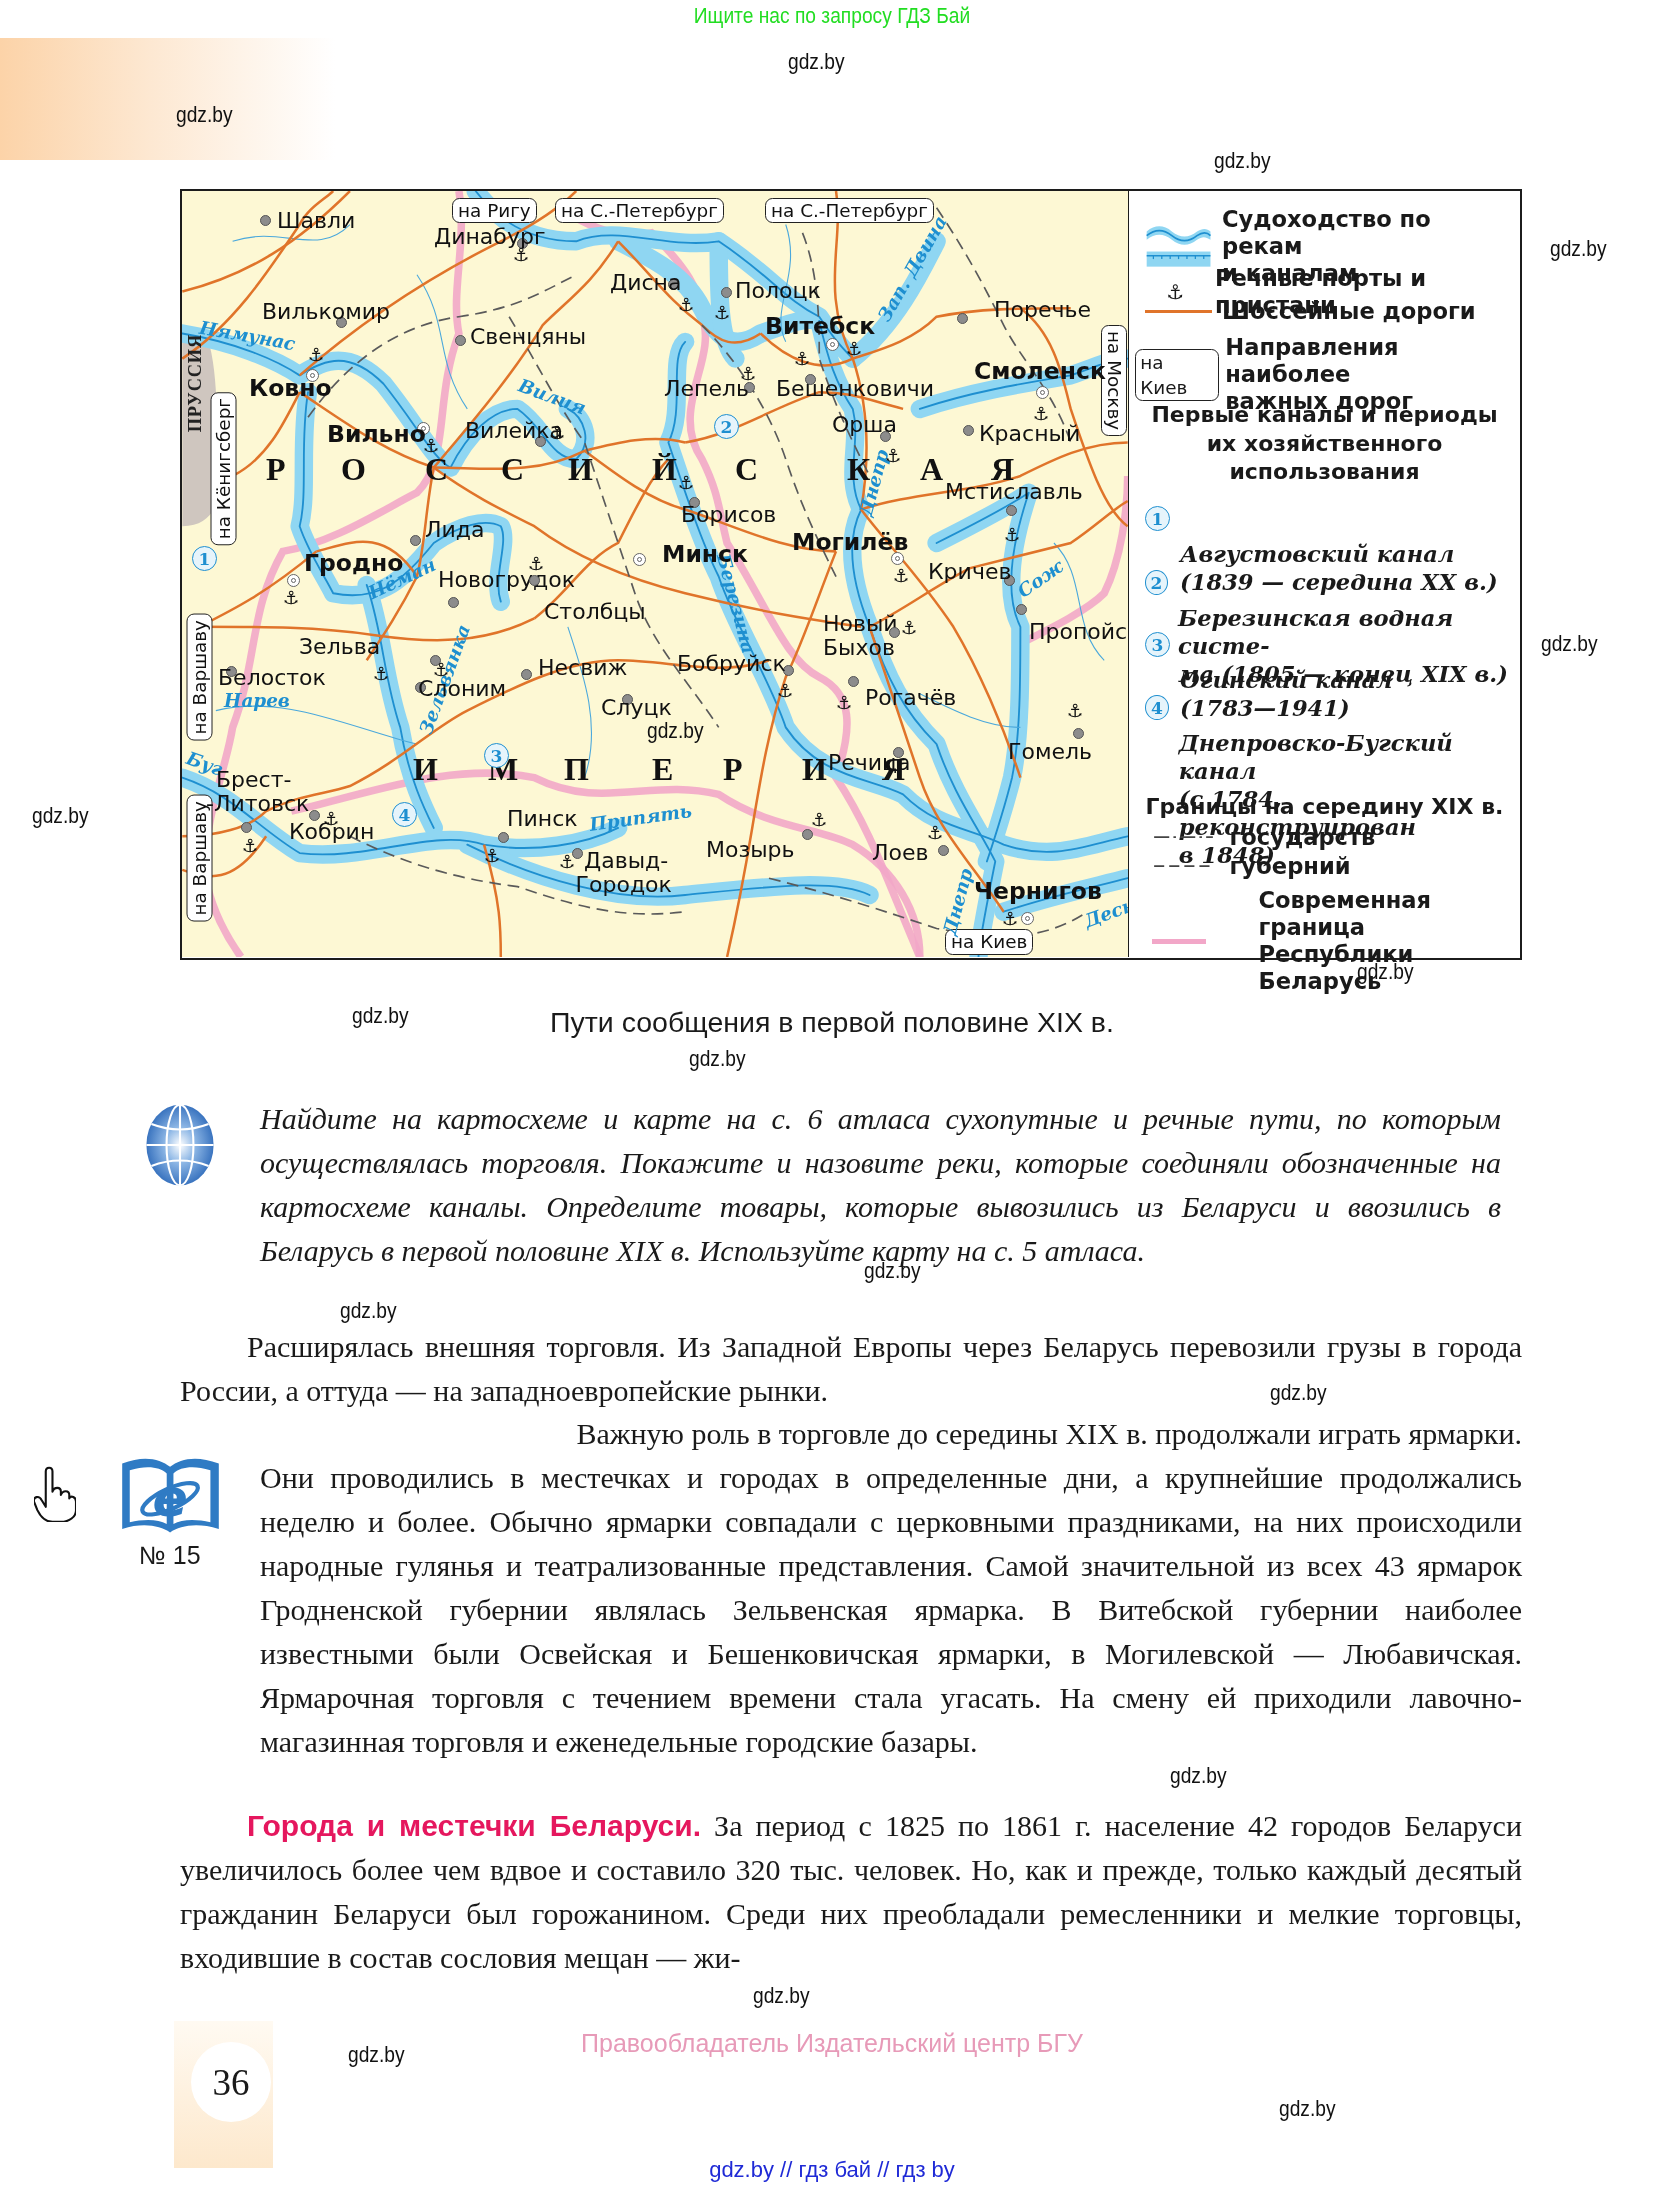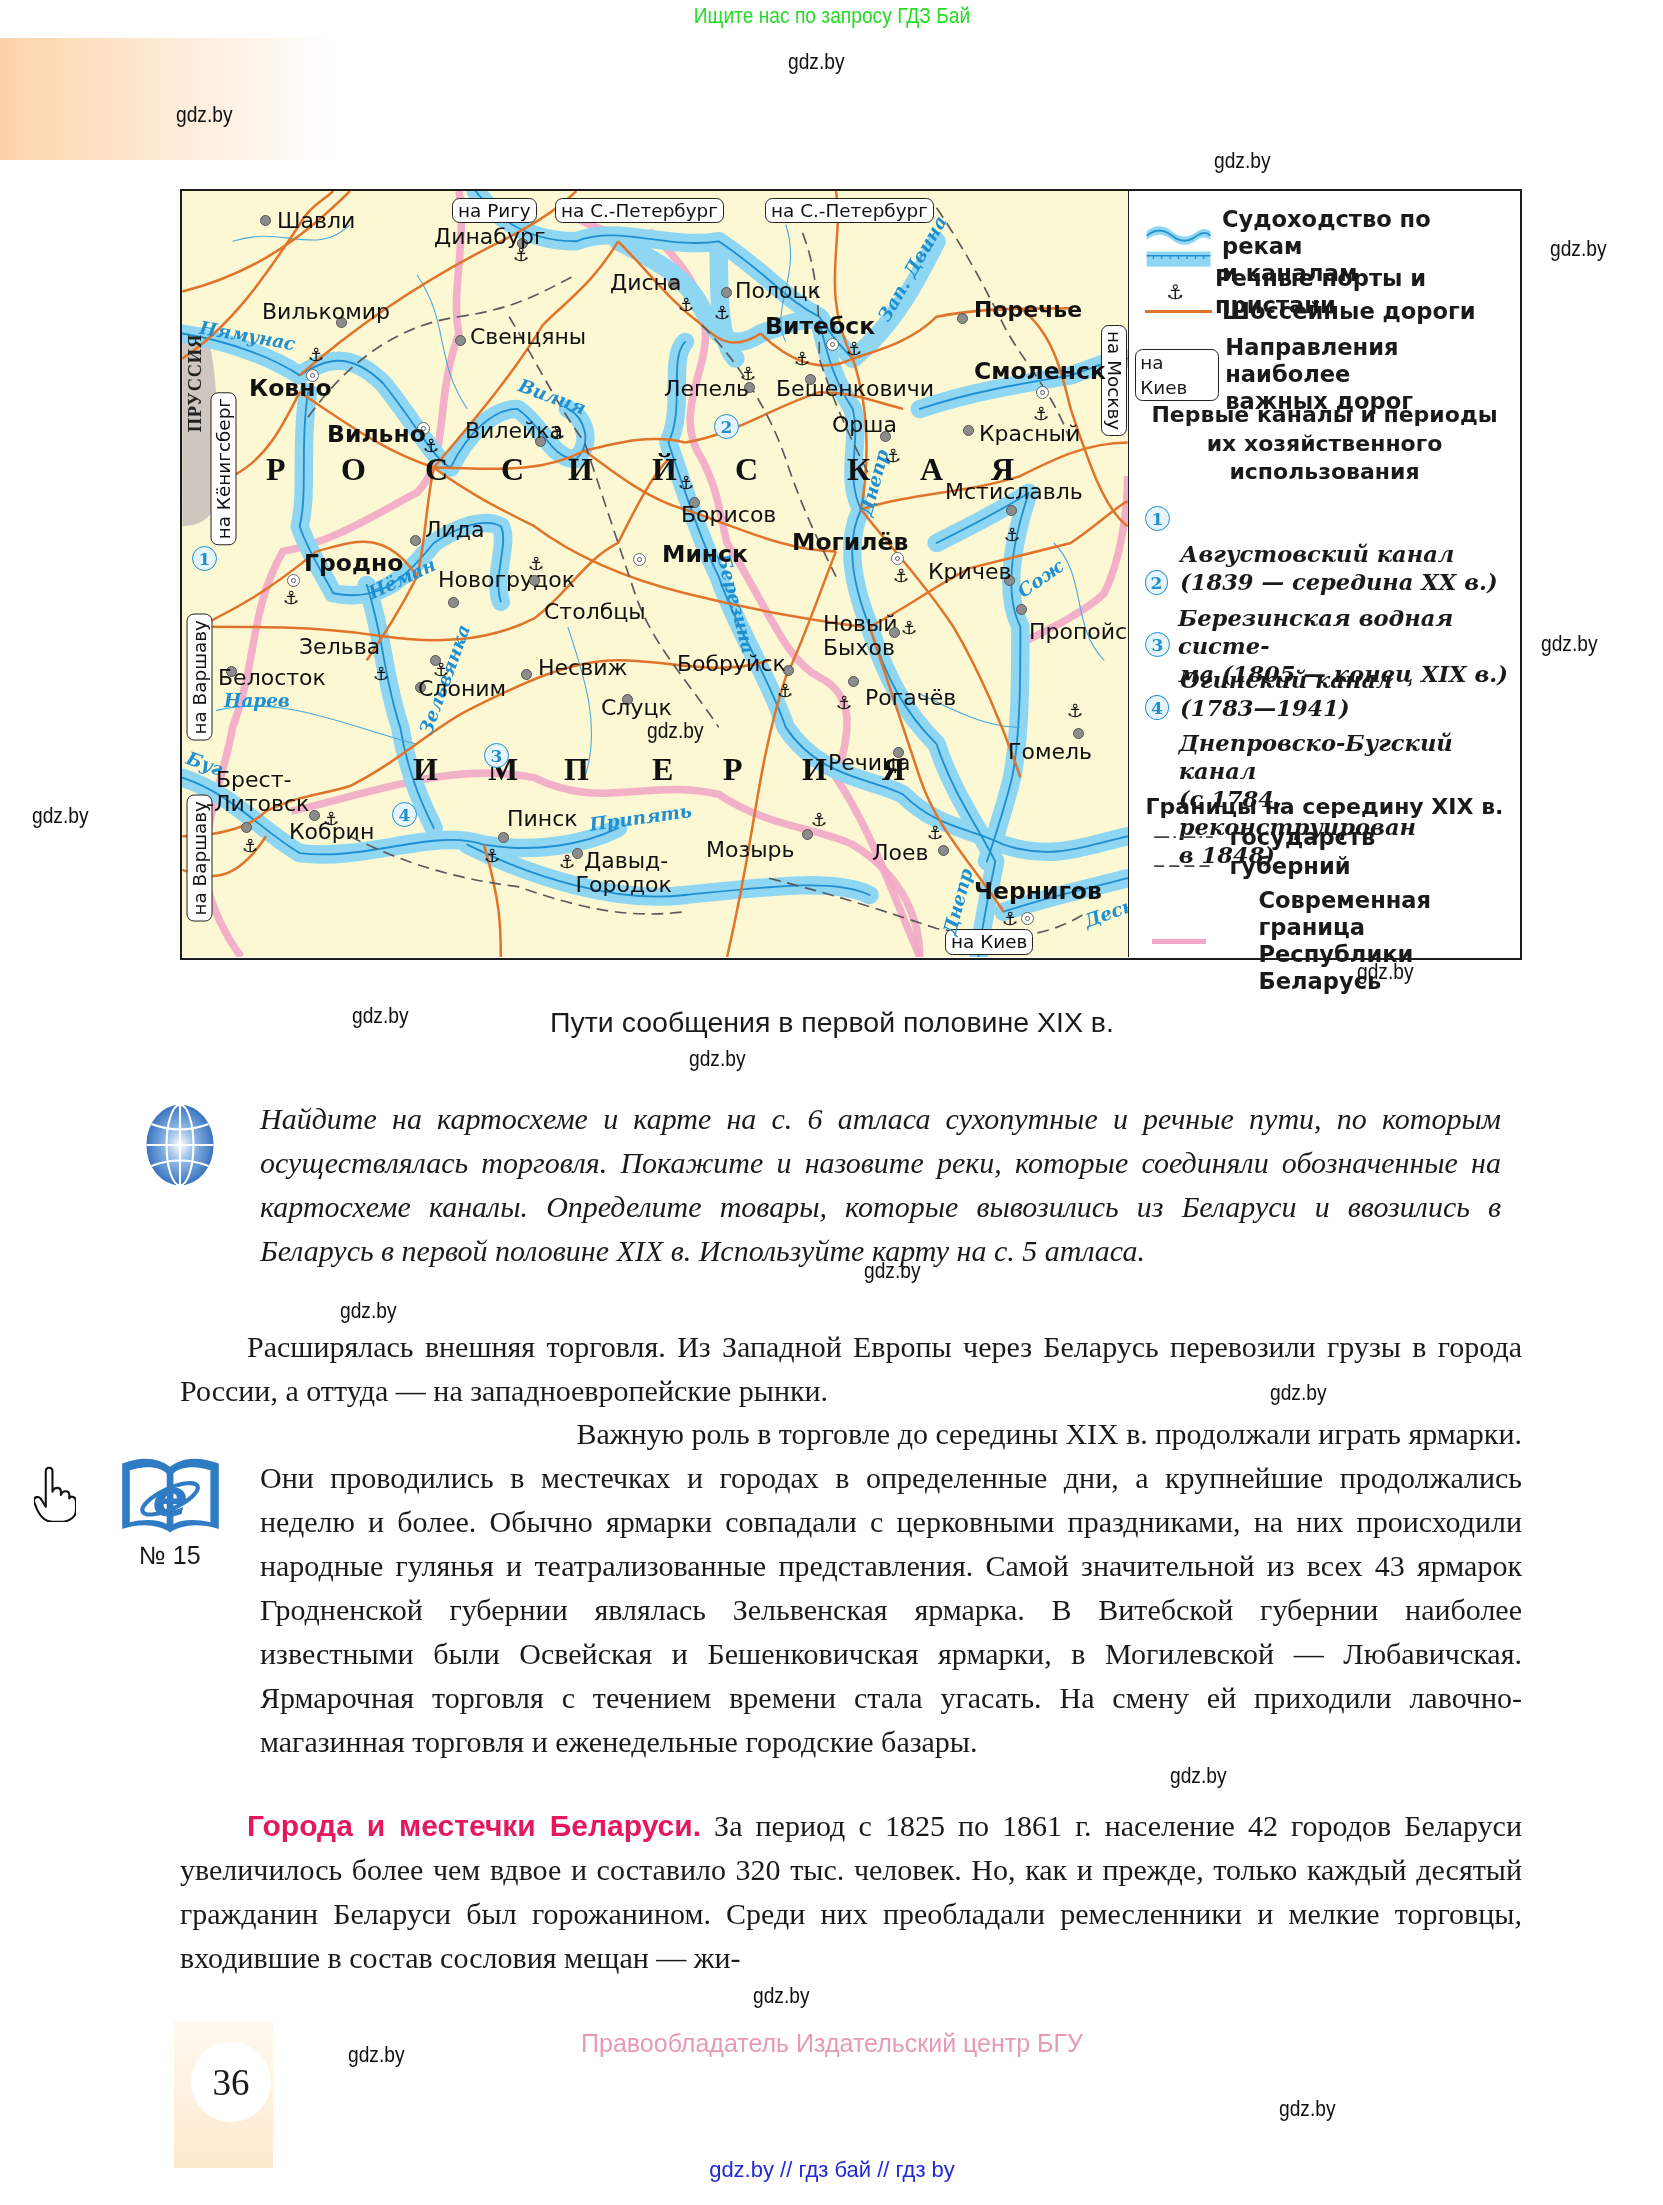--- a/index.html
+++ b/index.html
@@ -219,21 +219,21 @@
 
     <div class="dot" style="left:539px;top:96px;"></div>
     <div class="city" style="left:553px;top:88px;">Полоцк</div>
     <div class="anchor" style="left:532px;top:113px;">⚓</div>
 
     <div class="dot gov" style="left:644px;top:147px;"></div>
     <div class="city big" style="left:583px;top:124px;">Витебск</div>
     <div class="anchor" style="left:664px;top:149px;">⚓</div>
 
     <div class="dot" style="left:775px;top:122px;"></div>
-    <div class="city" style="left:792px;top:107px;font-weight:bold;">Поречье</div>
+    <div class="city" style="left:812px;top:107px;">Поречье</div>
 
     <div class="dot" style="left:154px;top:126px;"></div>
     <div class="city" style="left:80px;top:109px;">Вилькомир</div>
 
     <div class="dot" style="left:273px;top:144px;"></div>
     <div class="city" style="left:288px;top:134px;">Свенцяны</div>
 
     <div class="dot gov" style="left:124px;top:178px;"></div>
     <div class="city big" style="left:67px;top:186px;">Ковно</div>
     <div class="anchor" style="left:126px;top:155px;">⚓</div>

